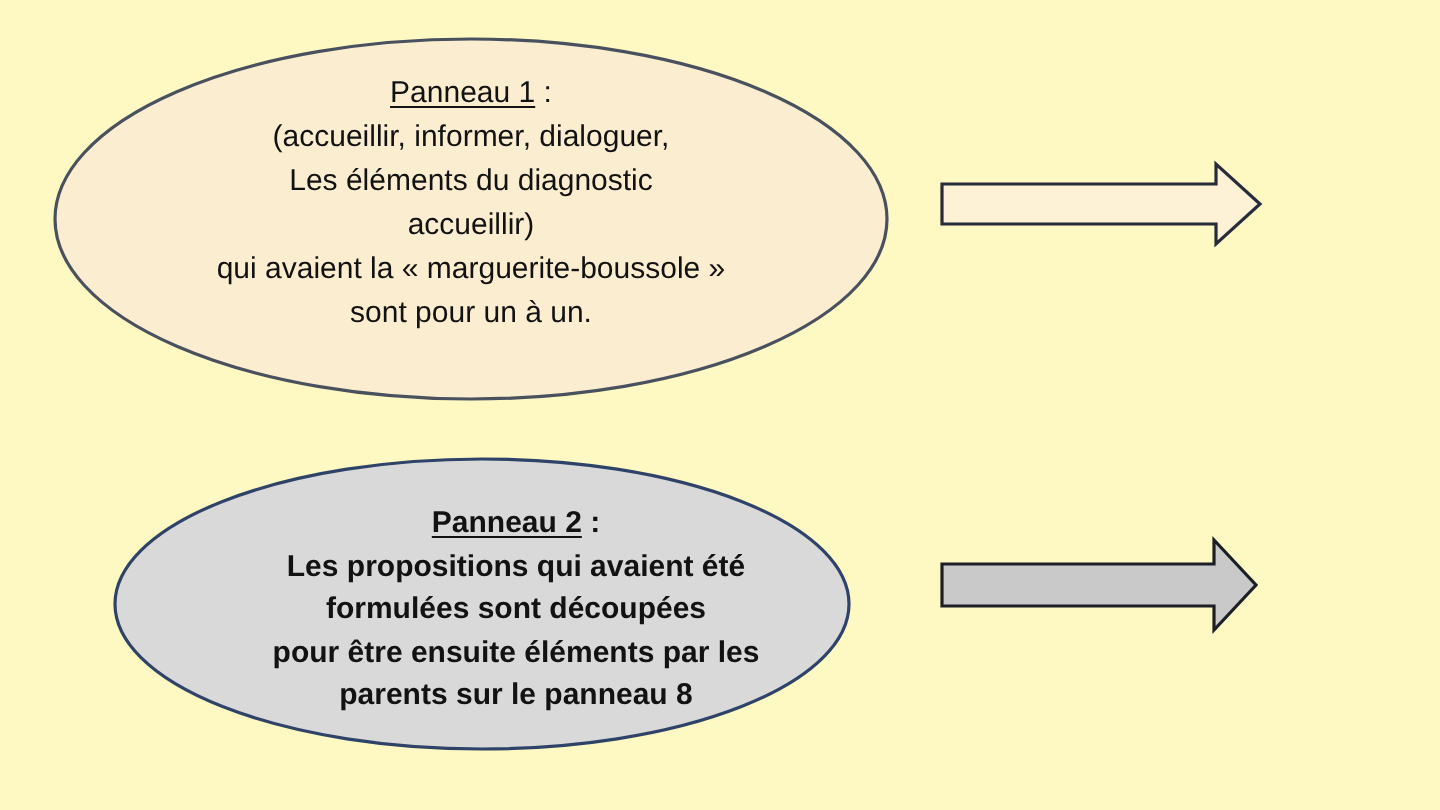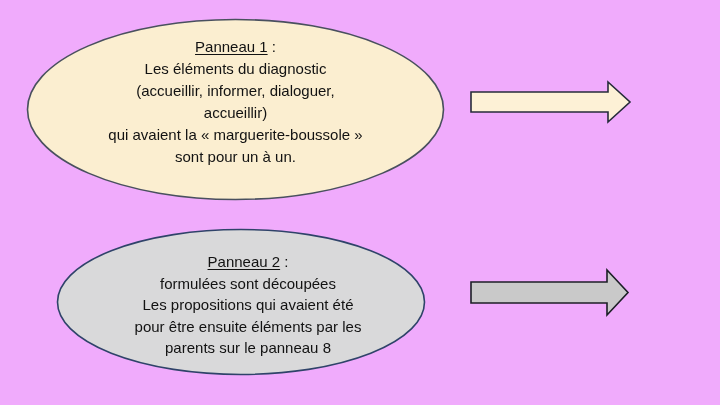--- a/index.html
+++ b/index.html
@@ -4,21 +4,21 @@
 <style>
   html, body {
     margin: 0;
     padding: 0;
     background: #ffffff;
   }
   .canvas {
     position: relative;
     width: 720px;
     height: 405px;
-    background: #f0abfc;
+    background: #fef9c3;
     overflow: hidden;
     font-family: "Liberation Sans", sans-serif;
   }
   .shape-svg {
     position: absolute;
     display: block;
   }
   .ellipse-1 { left: 26px; top: 18px; width: 419px; height: 183px; }
   .ellipse-2 { left: 56px; top: 228px; width: 370px; height: 148px; }
   .arrow-1   { left: 470px; top: 80px;  width: 164px; height: 46px; }
@@ -27,59 +27,60 @@
     position: absolute;
     text-align: center;
     color: #121212;
     font-size: 15px;
   }
   .tb-1 {
     left: 27px; top: 36px; width: 417px;
     line-height: 22px;
   }
   .tb-2 {
-    left: 64px; top: 251px; width: 368px;
+    left: 74px; top: 251px; width: 368px;
     line-height: 21.5px;
+    font-weight: bold;
   }
   .heading-title {
     text-decoration: underline;
     text-underline-offset: 2px;
   }
   .line { white-space: nowrap; }
 </style>
 </head>
 <body>
 
 <div class="canvas">
 
   <svg class="shape-svg ellipse-1" viewBox="0 0 419 183">
     <ellipse cx="209.5" cy="91.5" rx="208" ry="90" stroke-width="1.6" fill="#fbeed0" stroke="#49505e"></ellipse>
   </svg>
 
   <div class="text-block tb-1">
     <div class="line"><span class="heading-title">Panneau 1</span><span> :</span></div>
+    <div class="line">(accueillir, informer, dialoguer,</div>
     <div class="line">Les éléments du diagnostic</div>
-    <div class="line">(accueillir, informer, dialoguer,</div>
     <div class="line">accueillir)</div>
     <div class="line">qui avaient la « marguerite-boussole »</div>
     <div class="line">sont pour un à un.</div>
   </div>
 
   <svg class="shape-svg arrow-1" viewBox="0 0 164 46">
     <polygon points="1,12 138,12 138,2 160,22 138,42 138,32 1,32" stroke-width="1.6" fill="#fdf1d6" stroke="#262c3a"></polygon>
   </svg>
 
   <svg class="shape-svg ellipse-2" viewBox="0 0 370 148">
     <ellipse cx="185" cy="74" rx="183.5" ry="72.5" stroke-width="1.6" fill="#d9d9da" stroke="#2f4369"></ellipse>
   </svg>
 
   <div class="text-block tb-2">
     <div class="line"><span class="heading-title">Panneau 2</span><span> :</span></div>
+    <div class="line">Les propositions qui avaient été</div>
     <div class="line">formulées sont découpées</div>
-    <div class="line">Les propositions qui avaient été</div>
     <div class="line">pour être ensuite éléments par les</div>
     <div class="line">parents sur le panneau 8</div>
   </div>
 
   <svg class="shape-svg arrow-2" viewBox="0 0 164 52">
     <polygon points="1,16 137,16 137,4 158,26.5 137,49 137,37 1,37" stroke-width="1.6" fill="#c9c9c9" stroke="#1c1f26"></polygon>
   </svg>
 
 </div>
 

